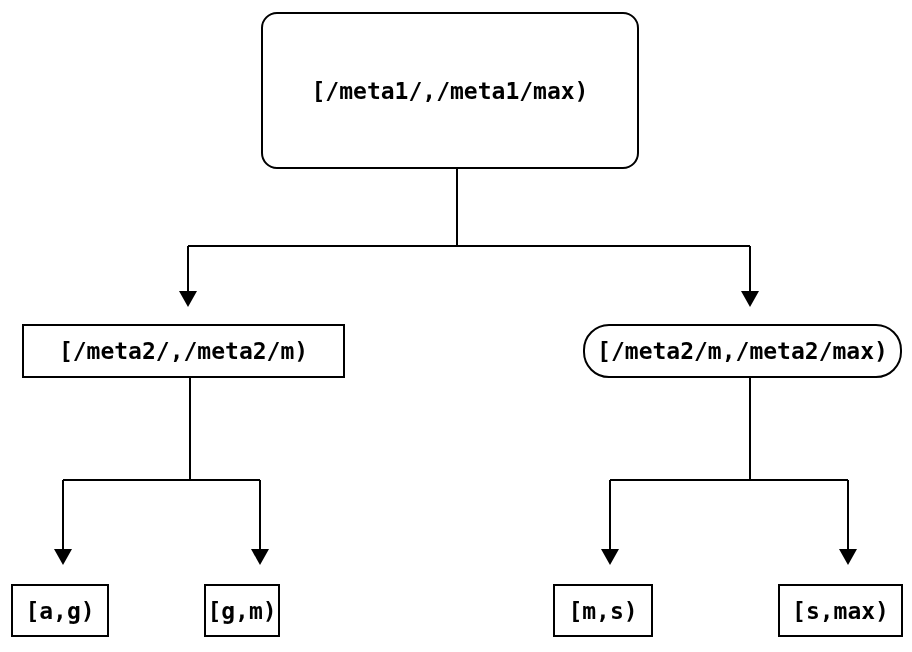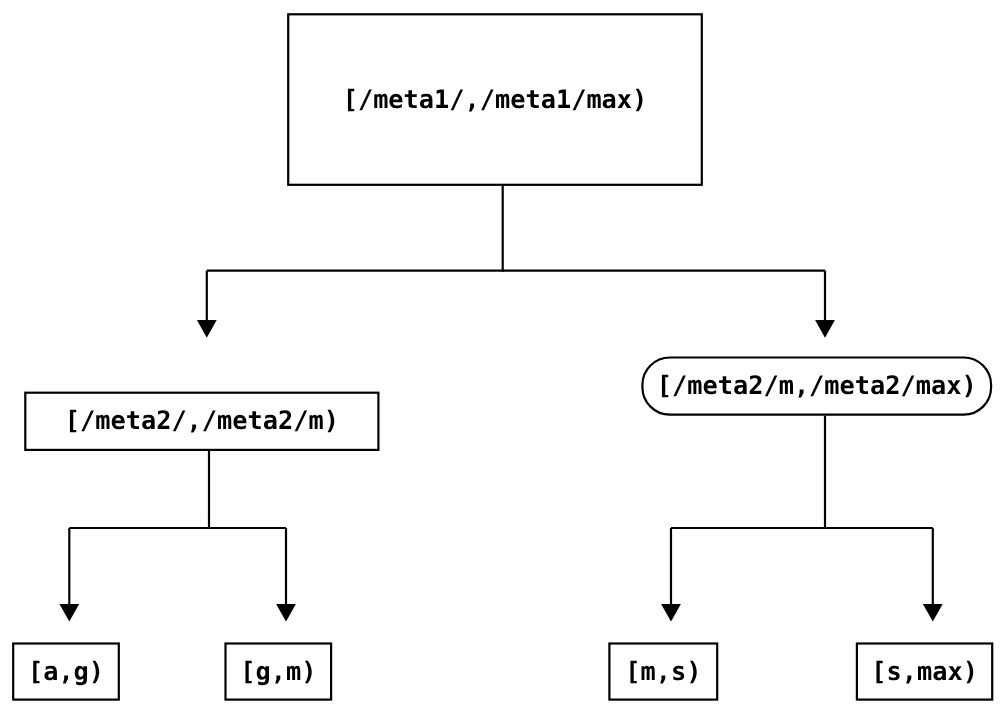--- a/index.html
+++ b/index.html
@@ -32,25 +32,25 @@
     justify-content: center;
   }
   .node .label {
     font-size: 23px;
     font-weight: bold;
     color: #000000;
     white-space: pre;
     letter-spacing: 0px;
   }
   
-  .node-root      { left: 261px; top: 12px;  width: 378px; height: 157px; }
-  .node-meta2-low { left: 22px;  top: 324px; width: 323px; height: 54px; margin-top: 32px; }
+  .node-root      { left: 261px; top: 12px;  width: 378px; height: 157px; border-radius: 16px; }
+  .node-meta2-low { left: 22px;  top: 324px; width: 323px; height: 54px; }
   .node-meta2-high{ left: 583px; top: 324px; width: 319px; height: 54px; border-radius: 26px; }
   .node-leaf-ag   { left: 11px;   top: 584px; width: 98px;  height: 53px; }
-  .node-leaf-gm   { left: 204px; top: 584px; width: 98px;  height: 53px; align-items: center; }
+  .node-leaf-gm   { left: 204px; top: 584px; width: 76px;  height: 53px; align-items: center; }
   .node-leaf-ms   { left: 553px; top: 584px; width: 100px; height: 53px; text-align: right; }
   .node-leaf-smax { left: 778px; top: 584px; width: 125px; height: 53px; }
 </style>
 </head>
 <body>
 
 <div class="canvas">
 
   <svg class="edges" viewBox="0 0 912 652" xmlns="http://www.w3.org/2000/svg" fill="none" stroke="#000000" stroke-width="2">
 

